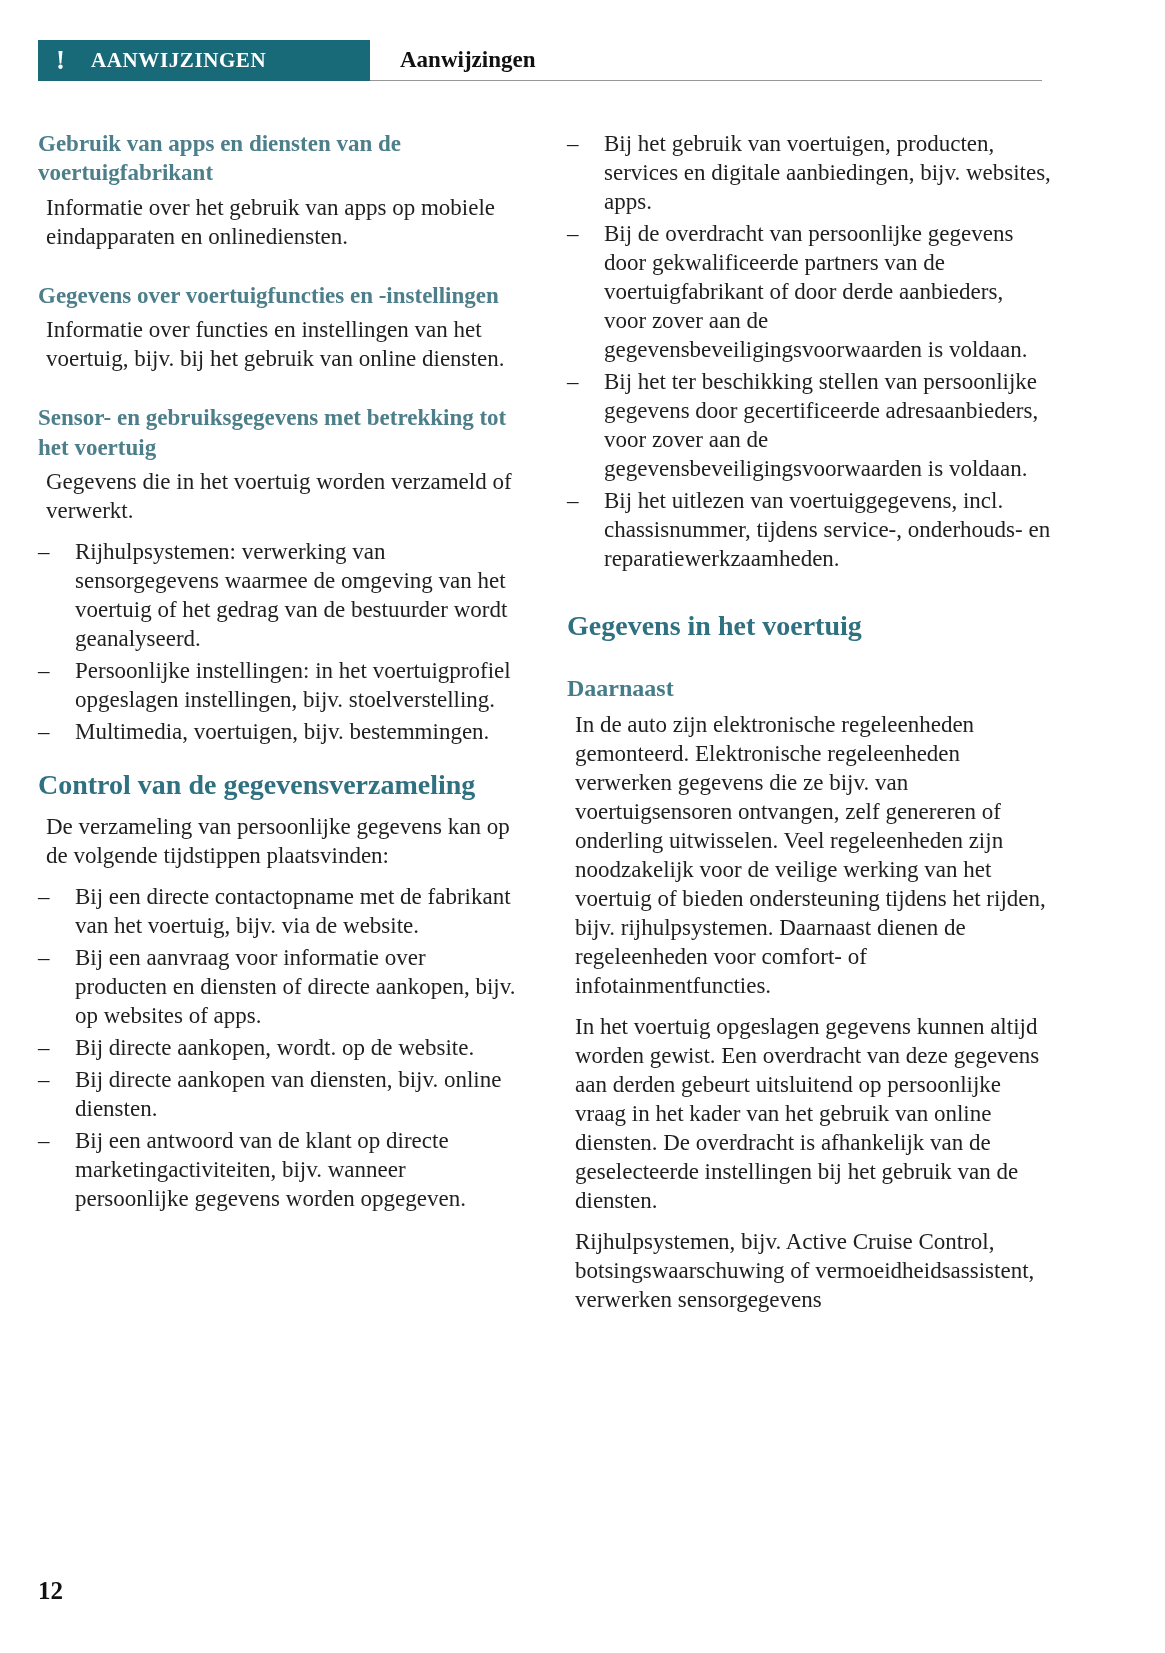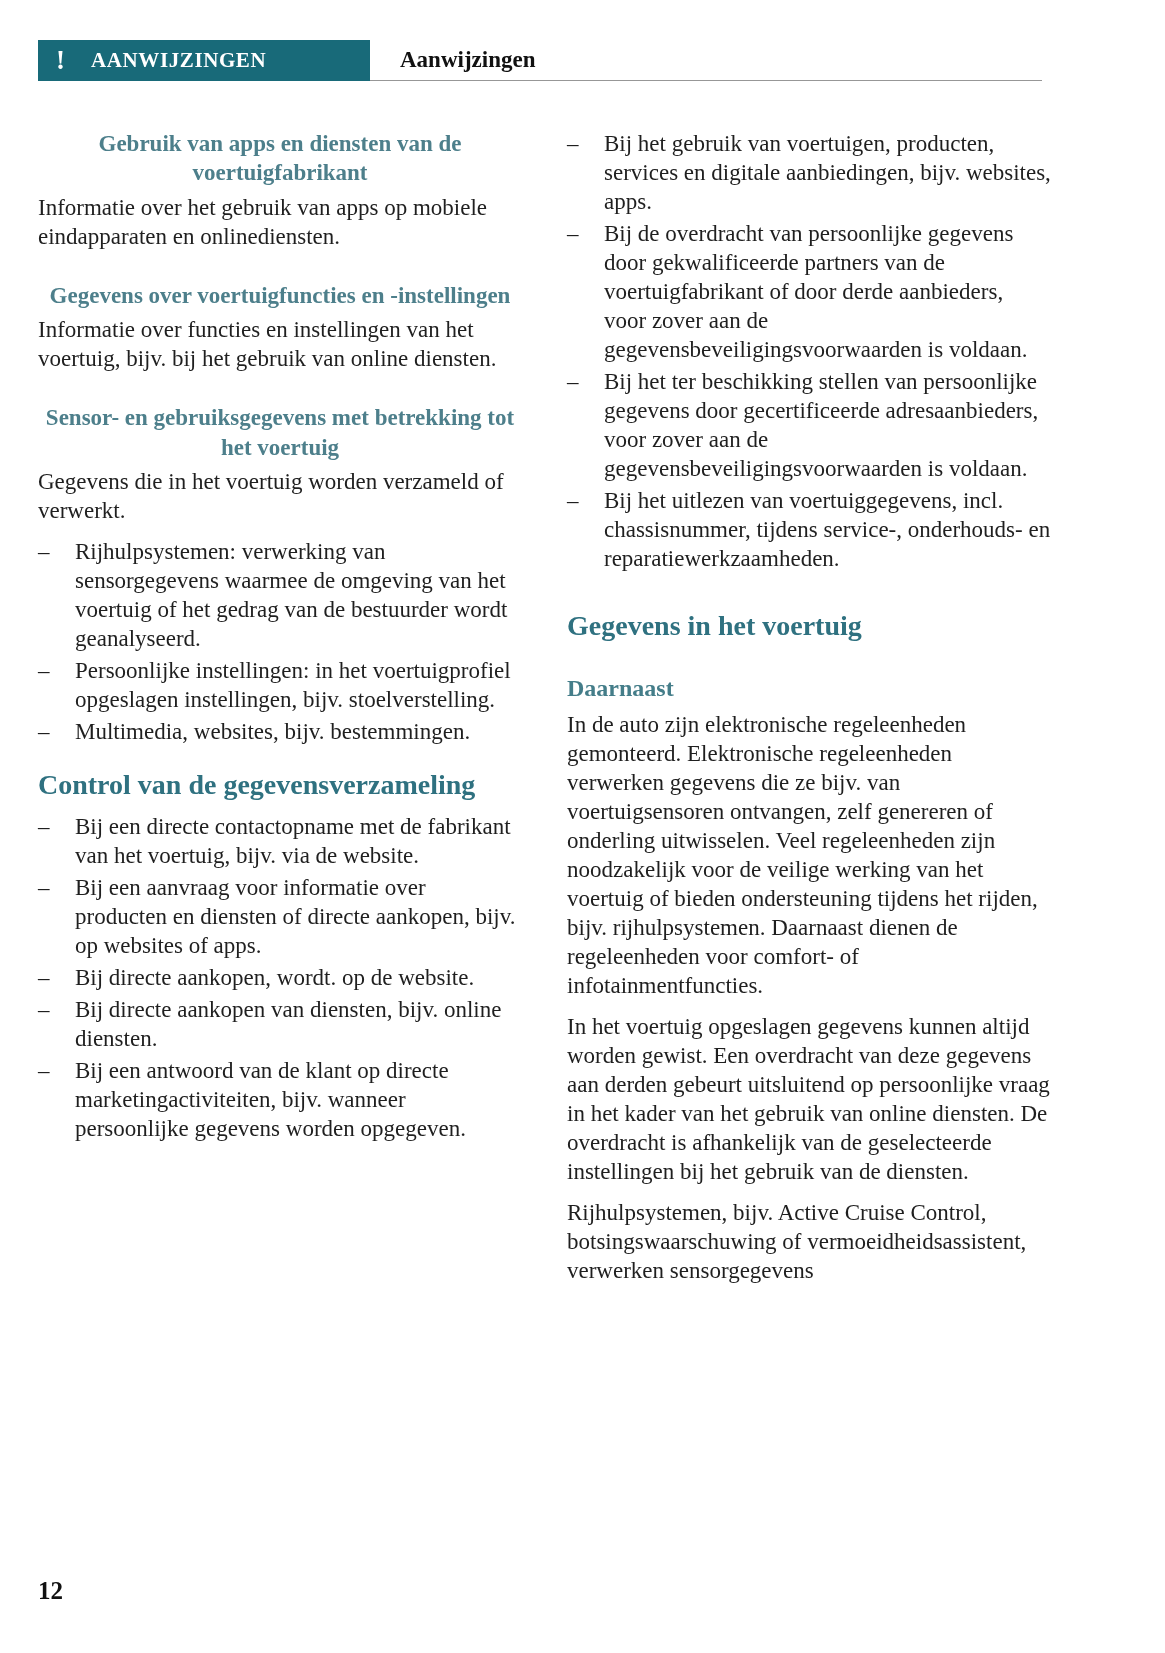--- a/index.html
+++ b/index.html
@@ -57,42 +57,41 @@
     margin-top: 48px;
   }
   .col { width: 484px; flex: none; }
   
   .h-small {
     color: #4d7f8b;
     font-weight: bold;
     font-size: 23px;
     line-height: 1.28;
     margin: 30px 0 5px 0;
-    text-align: center;
   }
   .h-small.first { margin-top: 0; }
   .h-mid {
     color: #447d89;
     font-weight: bold;
     font-size: 24px;
     line-height: 1.25;
     margin: 30px 0 7px 0;
   }
   .h-large {
     color: #2f7180;
     font-weight: bold;
     font-size: 28px;
     line-height: 1.2;
     margin: 22px 0 10px 0;
   }
   .h-large.first-right { margin-top: 36px; }
   p.body {
     font-size: 23px;
     line-height: 29px;
-    margin: 0 0 12px 0;
+    margin: 0 0 12px 8px;
     hyphens: auto;
     -webkit-hyphens: auto;
   }
   .bullet {
     display: flex;
     font-size: 23px;
     line-height: 29px;
     margin: 0 0 3px 0;
   }
   .bullet .dash {
@@ -147,25 +146,26 @@
         <div class="bullet">
           <span class="dash">–</span>
           <span class="btext">Rijhulpsystemen: verwerking van sensorgegevens waarmee de omgeving van het voertuig of het gedrag van de bestuurder wordt geanalyseerd.</span>
         </div>
         <div class="bullet">
           <span class="dash">–</span>
           <span class="btext">Persoonlijke instellingen: in het voertuigprofiel opgeslagen instellingen, bijv. stoelverstelling.</span>
         </div>
         <div class="bullet">
           <span class="dash">–</span>
-          <span class="btext">Multimedia, websites, bijv. bestemmingen.</span>
+          <span class="btext">Multimedia, voertuigen, bijv. bestemmingen.</span>
         </div>
       </div>
 
       <h2 class="h-large">Control van de gegevensverzameling</h2>
+      <p class="body">De verzameling van persoonlijke gegevens kan op de volgende tijdstippen plaatsvinden:</p>
 
       <div class="bullet-group">
         <div class="bullet">
           <span class="dash">–</span>
           <span class="btext">Bij een directe contactopname met de fabrikant van het voertuig, bijv. via de website.</span>
         </div>
         <div class="bullet">
           <span class="dash">–</span>
           <span class="btext">Bij een aanvraag voor informatie over producten en diensten of directe aankopen, bijv. op websites of apps.</span>
         </div>

